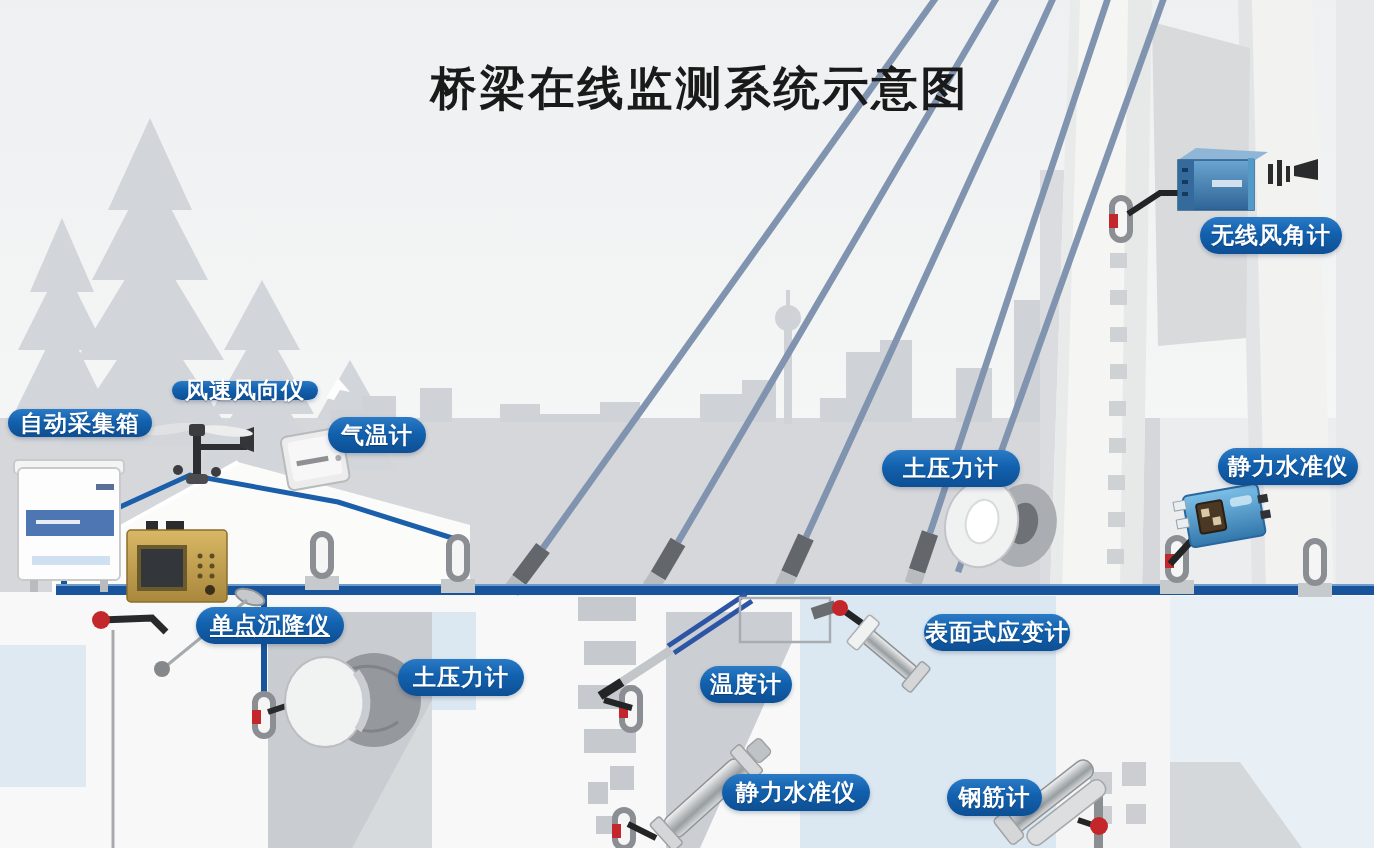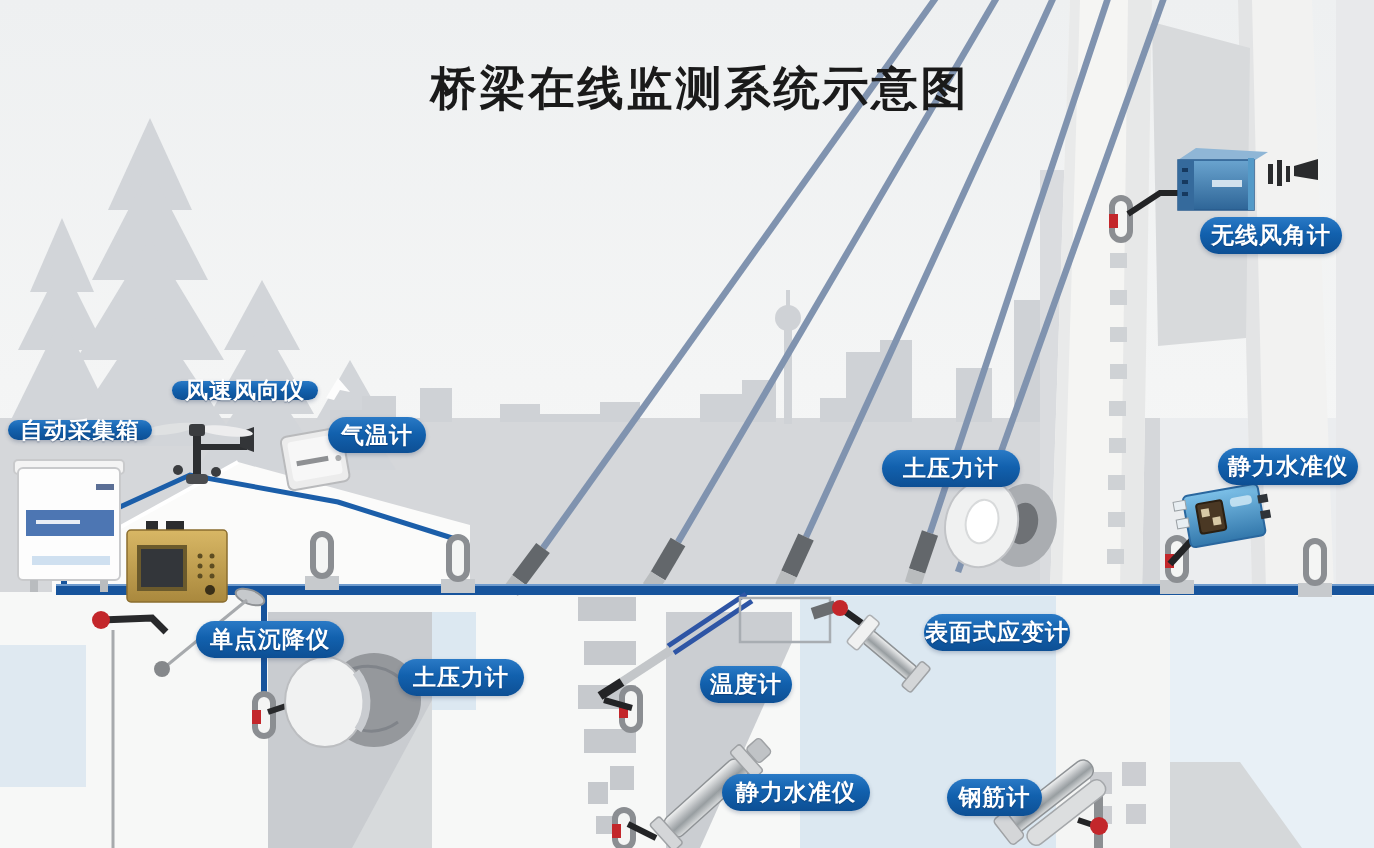--- a/index.html
+++ b/index.html
@@ -323,24 +323,24 @@
         <rect x="1006" y="782" width="104" height="20" rx="9" fill="url(#metalV)" stroke="#8f9396" stroke-width="1.5"></rect>
         <rect x="998" y="776" width="16" height="32" rx="4" fill="#d4d6d8" stroke="#9fa2a5" stroke-width="1.5"></rect>
         <rect x="1014" y="806" width="94" height="18" rx="8" fill="#dcdedf" stroke="#a5a8ab" stroke-width="1.5"></rect>
       </g>
       <circle cx="1099" cy="826" r="9" fill="#c3272b"></circle>
     </g>
   </svg>
 
   <div class="title">桥梁在线监测系统示意图</div>
 
-  <div class="pill" style="left:8px;   top:420px; width:144px; height:20px;">自动采集箱</div>
+  <div class="pill" style="left:8px;   top:409px; width:144px; height:28px;">自动采集箱</div>
   <div class="pill" style="left:172px; top:381px; width:146px; height:19px;">风速风向仪</div>
   <div class="pill" style="left:328px; top:417px; width:98px;  height:36px;">气温计</div>
-  <div class="pill" style="left:196px; top:621px; width:148px; height:37px;">单点沉降仪</div>
+  <div class="pill" style="left:196px; top:607px; width:148px; height:37px;text-decoration:underline;">单点沉降仪</div>
   <div class="pill" style="left:398px; top:659px; width:126px; height:37px;">土压力计</div>
   <div class="pill" style="left:700px; top:666px; width:92px;  height:37px;">温度计</div>
   <div class="pill" style="left:722px; top:774px; width:148px; height:37px;">静力水准仪</div>
   <div class="pill" style="left:924px; top:614px; width:146px; height:37px;">表面式应变计</div>
   <div class="pill" style="left:947px; top:779px; width:95px;  height:37px;">钢筋计</div>
   <div class="pill" style="left:882px; top:450px; width:138px; height:37px;">土压力计</div>
   <div class="pill" style="left:1200px;top:217px; width:142px; height:37px;">无线风角计</div>
   <div class="pill" style="left:1218px;top:448px; width:140px; height:37px;">静力水准仪</div>
 
 </div>

